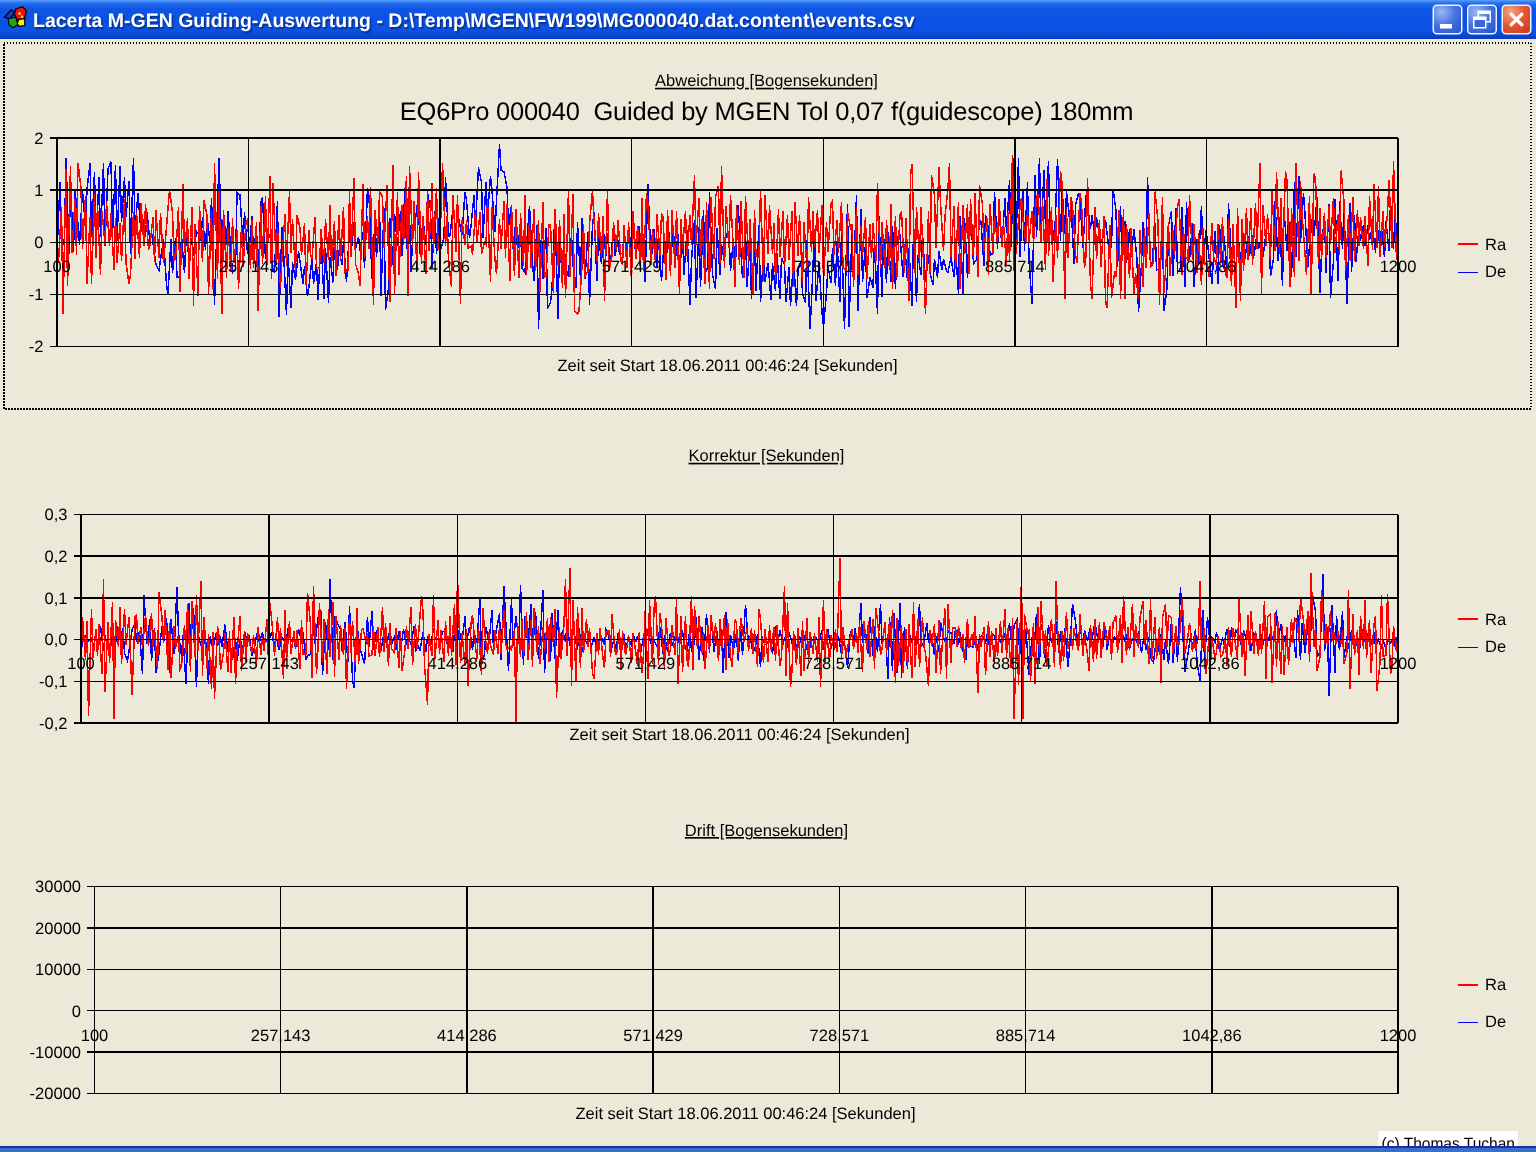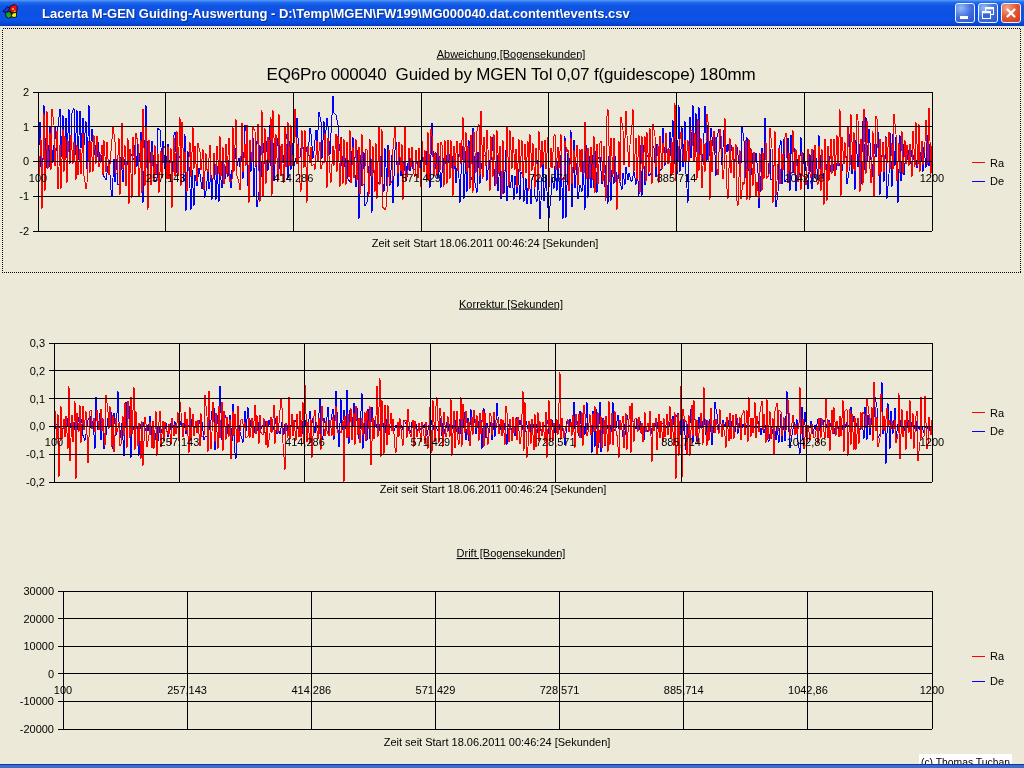--- a/index.html
+++ b/index.html
@@ -3,21 +3,21 @@
 <meta charset="utf-8">
 <style>
   html,body { margin:0; padding:0; width:1024px; height:768px; overflow:hidden;
     background:#ece9d8; font-family:"Liberation Sans", sans-serif; }
   #titlebar {
     position:absolute; left:0; top:0; width:1024px; height:26px; will-change:transform;
     background:linear-gradient(180deg,#58a0fb 0%,#3d85f5 4%,#2168ec 10%,#0f55e4 23%,#0c51e4 50%,#0b53e8 77%,#0a4ada 88%,#0940c6 96%,#0a3cbe 100%);
   }
   #title-text {
     position:absolute; left:22px; top:6px; color:#fff; font-size:13px; font-weight:bold;
-    text-shadow:1px 1px 1px #0a2f85; white-space:nowrap; letter-spacing:0px;margin-left:20px;
+    text-shadow:1px 1px 1px #0a2f85; white-space:nowrap; letter-spacing:0px;
   }
   .tbtn { position:absolute; top:3px; width:20px; height:20px; border-radius:3px;
     border:1px solid #eef4fd; box-sizing:border-box; }
   #btn-min  { left:955px; background:radial-gradient(circle at 28% 22%,#98b9f5 0%,#4472e0 50%,#2551c8 100%); }
   #btn-max  { left:978px; background:radial-gradient(circle at 28% 22%,#98b9f5 0%,#4472e0 50%,#2551c8 100%); }
   #btn-close{ left:1001px; background:radial-gradient(circle at 28% 22%,#f2a58a 0%,#e25633 50%,#ca3a16 100%); }
   svg text { font-family:"Liberation Sans", sans-serif; font-size:11px; fill:#000; }
 </style>
 </head>
 <body>

